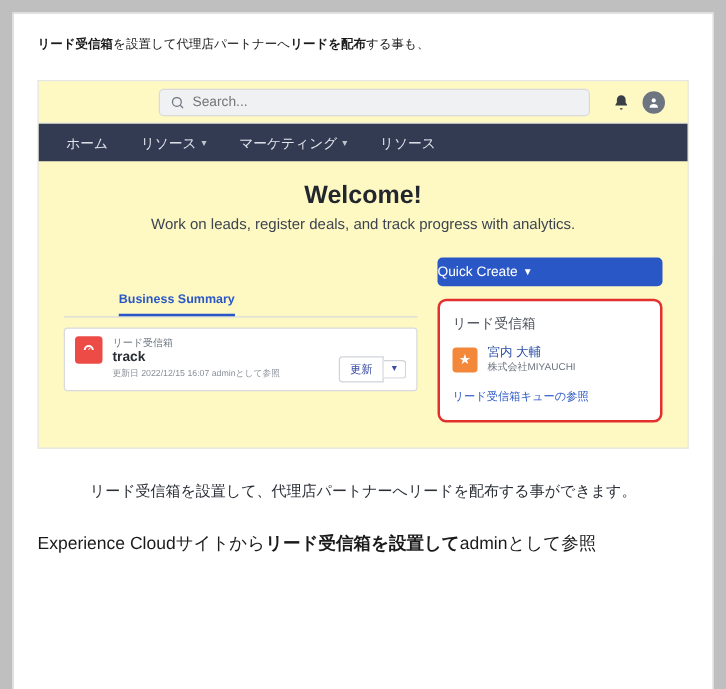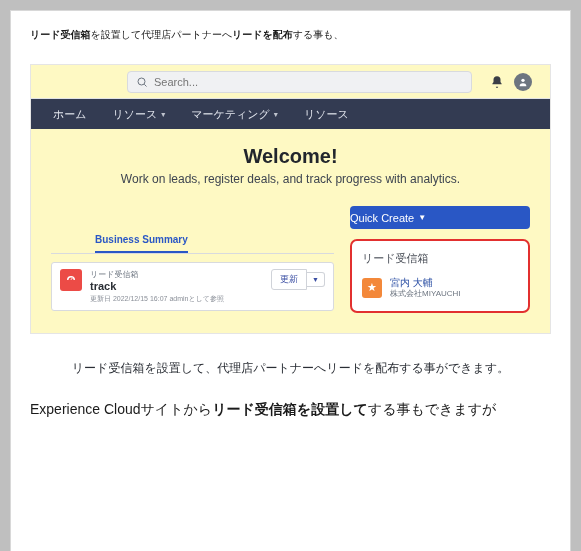--- a/index.html
+++ b/index.html
@@ -45,21 +45,21 @@
 .tabs { display:flex; border-bottom:1px solid #d8dade; margin-top:22px; margin-bottom:8px; }
 .tab { font-size:10px; color:#6d7580; padding:6px 0; margin-right:16px; cursor:pointer; }
 .tab.active { color:#2a57c5; font-weight:700; border-bottom:2px solid #2a57c5;margin-left:44px; }
 .dash-card { border:1px solid #d8dade; border-radius:3px; background:#fff; padding:6px 8px; display:flex; align-items:flex-start; gap:8px; }
 .dash-icon { width:22px; height:22px; background:#ec4b46; border-radius:3px; display:flex; align-items:center; justify-content:center; }
 .dash-icon svg { width:12px; height:12px; color:#fff; }
 .dash-info { flex:1; }
 .dash-small { font-size:8px; color:#6d7580; }
 .dash-title { font-size:11px; font-weight:700; color:#2a2e35; }
 .dash-date { font-size:7px; color:#8a8f98; margin-top:2px; }
-.dash-refresh { display:flex; align-items:center; }
+.dash-refresh { display:flex; align-items:center;margin-top:16px; }
 .refresh-btn { border:1px solid #d0d3d9; background:#fff; font-size:9px; color:#3a4ea3; padding:3px 8px; border-radius:3px; cursor:pointer; display:flex; align-items:center; }
 .refresh-drop { border:1px solid #d0d3d9; border-left:none; background:#fff; padding:3px 5px; border-radius:0 3px 3px 0; font-size:7px; color:#3a4ea3; cursor:pointer; }
 .refresh-btn.main { border-radius:3px 0 0 3px; }
 
 .caption { font-size:12px; color:#2a2e35; text-align:center; margin-bottom:24px;margin-top:26px; }
 .line2 { font-size:14px; color:#1a1a1a; }
 </style>
 </head>
 <body>
 
@@ -140,23 +140,24 @@
         </div>
         <div class="lead-box">
           <div class="lb-title">リード受信箱</div>
           <div class="lb-row">
             <div class="lb-star">★</div>
             <div class="lb-name">
               <div>宮内 大輔</div>
               <div class="lb-company">株式会社MIYAUCHI</div>
             </div>
           </div>
+          <div class="lb-link">リード受信箱キューの参照</div>
         </div>
       </div>
     </div>
   </div>
 
   <p class="caption">リード受信箱を設置して、代理店パートナーへリードを配布する事ができます。</p>
 
   <p class="line2">
-    <span>Experience Cloudサイトから</span><span class="bold">リード受信箱を設置して</span><span>する事もできますが</span>
+    <span>Experience Cloudサイトから</span><span class="bold">リード受信箱を設置して</span><span>adminとして参照</span>
   </p>
 </div>
 
 </body></html>

